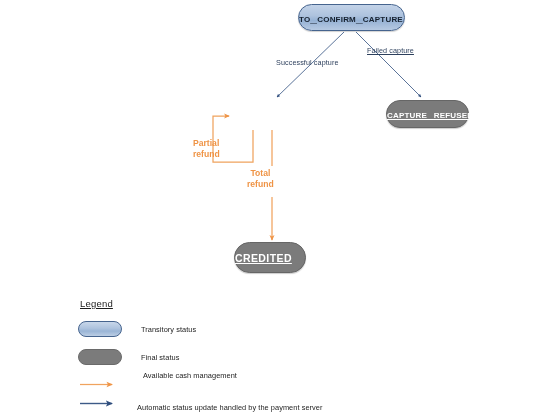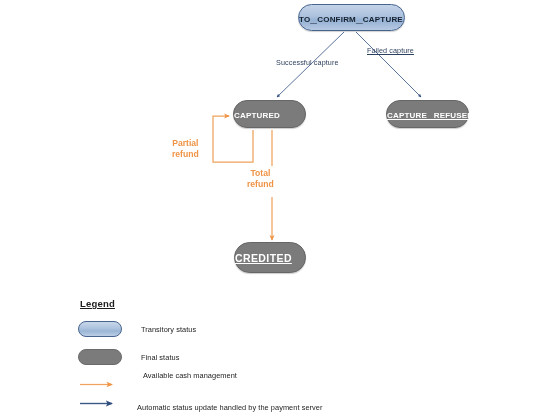--- a/index.html
+++ b/index.html
@@ -102,37 +102,37 @@
 
   .edge-label-orange {
     position: absolute;
     font-size: 8.6px;
     font-weight: bold;
     color: #ef9446;
     line-height: 11px;
     text-align: center;
     white-space: nowrap;
   }
-  #label-partial-refund { left: 172px; top: 138px; text-align: center; }
+  #label-partial-refund { left: 193px; top: 138px; text-align: left; }
   #label-total-refund   { left: 247px; top: 168px; }
 
   
   #legend {
     position: absolute;
     left: 78px;
     top: 298px;
     width: 400px;
     height: 112px;
   }
   #legend-title {
     position: absolute;
     left: 2px;
     top: 0px;
     font-size: 9.5px;
-    font-weight: bold;
+    font-weight: normal;
     color: #1c1c1c;
     text-decoration: underline;
     letter-spacing: 0.2px;
   }
   .legend-row {
     position: absolute;
     display: flex;
     align-items: center;
     height: 18px;
   }
@@ -206,23 +206,20 @@
     <path d="M 272 197 L 272 240" stroke="#f0a35e" stroke-width="1.25" fill="none" marker-end="url(#arrow-orange)"></path>
 
     <path d="M 80 384.5 L 112 384.5" stroke="#f0a35e" stroke-width="1.25" fill="none" marker-end="url(#arrow-orange-legend)"></path>
     <path d="M 80 403.5 L 112 403.5" stroke="#3c5a87" stroke-width="1.4" fill="none" marker-end="url(#arrow-blue-legend)"></path>
   </svg>
 
   <div class="node node-transitory" id="node-to-confirm-capture">
     <span class="label smallcaps">To_Confirm_Capture</span>
   </div>
 
-  <div class="node node-final" id="node-captured">
-    <span class="label smallcaps">Captured</span>
-  </div>
 
   <div class="node node-final" id="node-capture-refused">
     <span class="label smallcaps">Capture_Refused</span>
   </div>
 
   <div class="node node-final" id="node-credited">
     <span class="label plaincaps">CREDITED</span>
   </div>
 
   <div class="edge-label" id="label-successful-capture">Successful capture</div>

